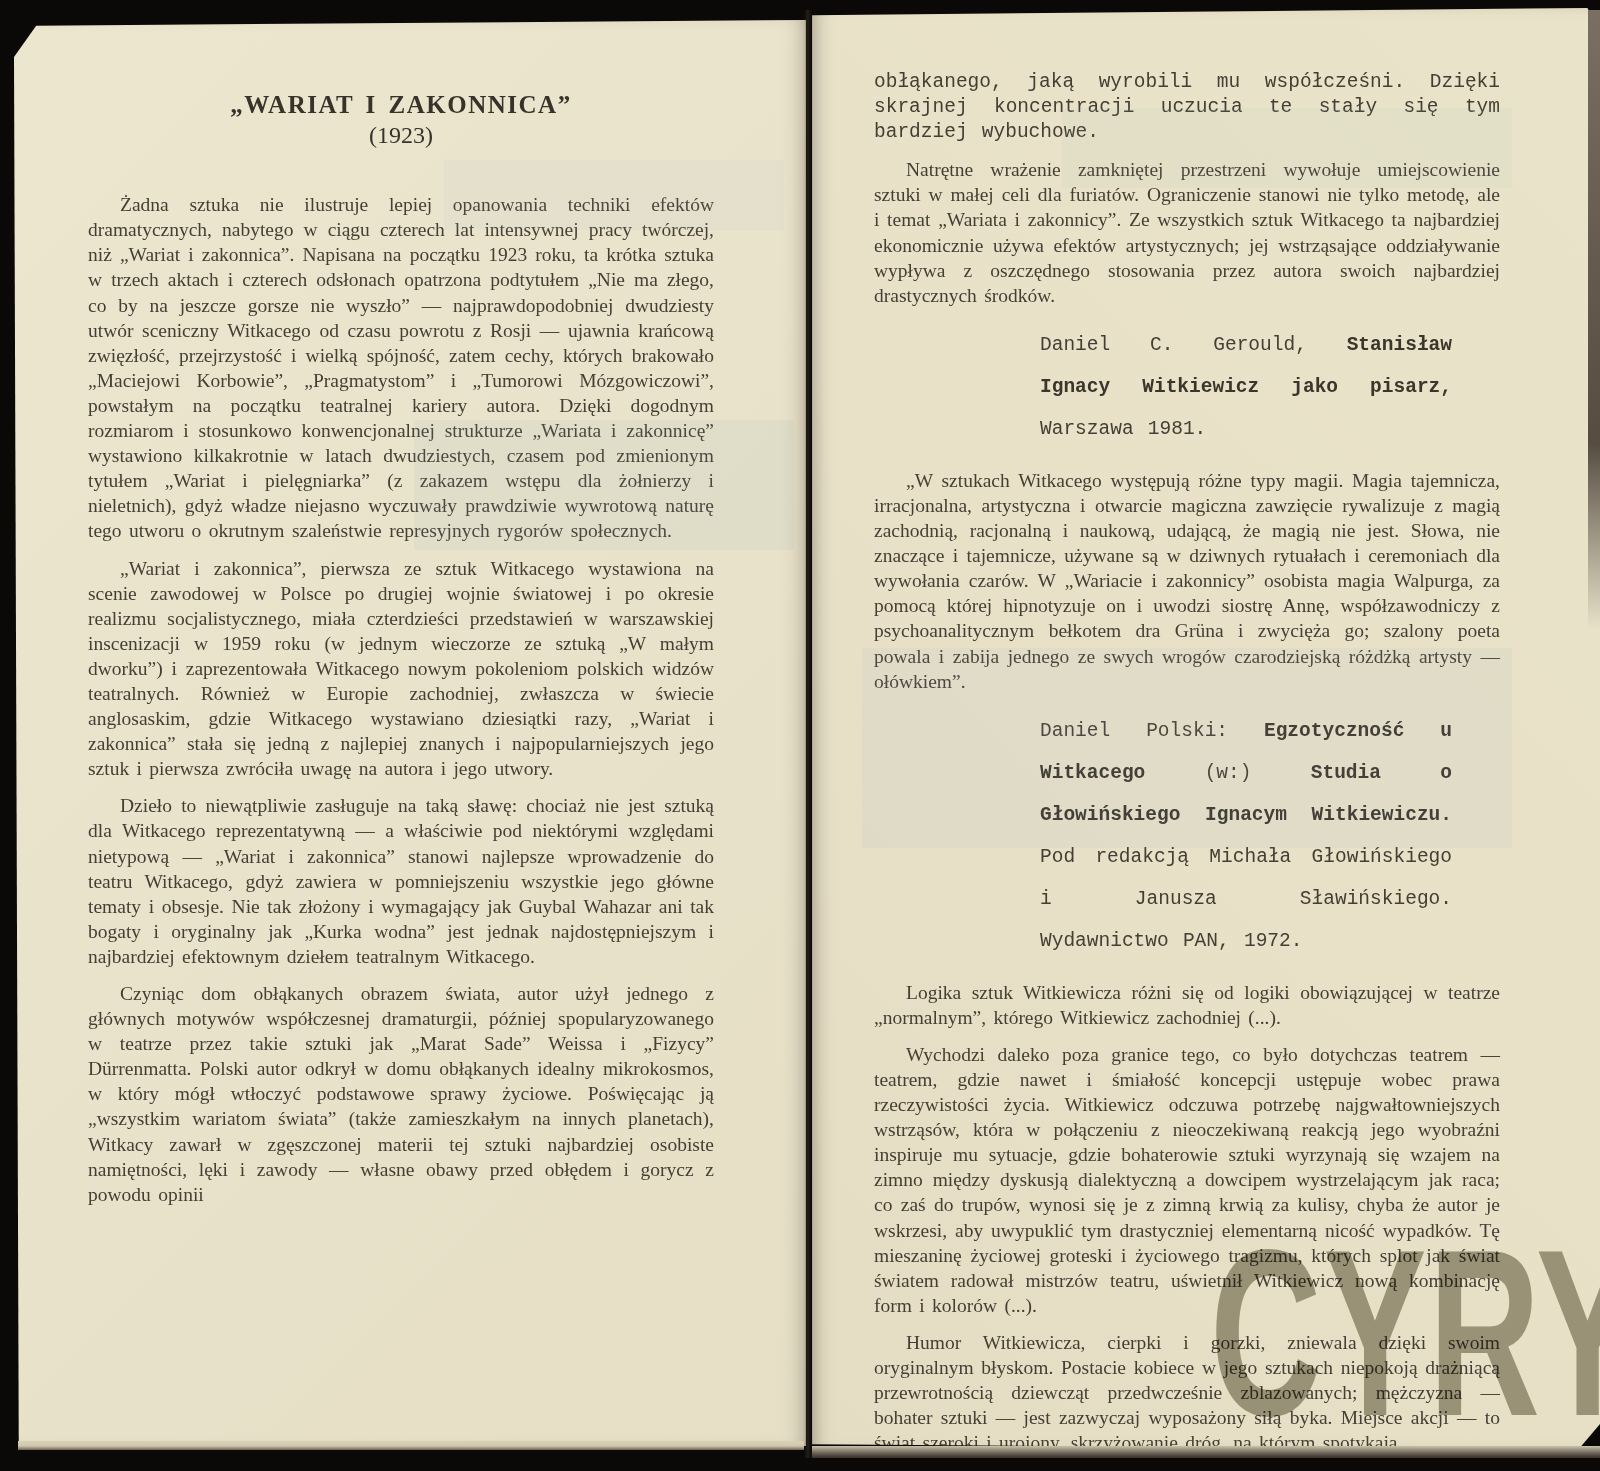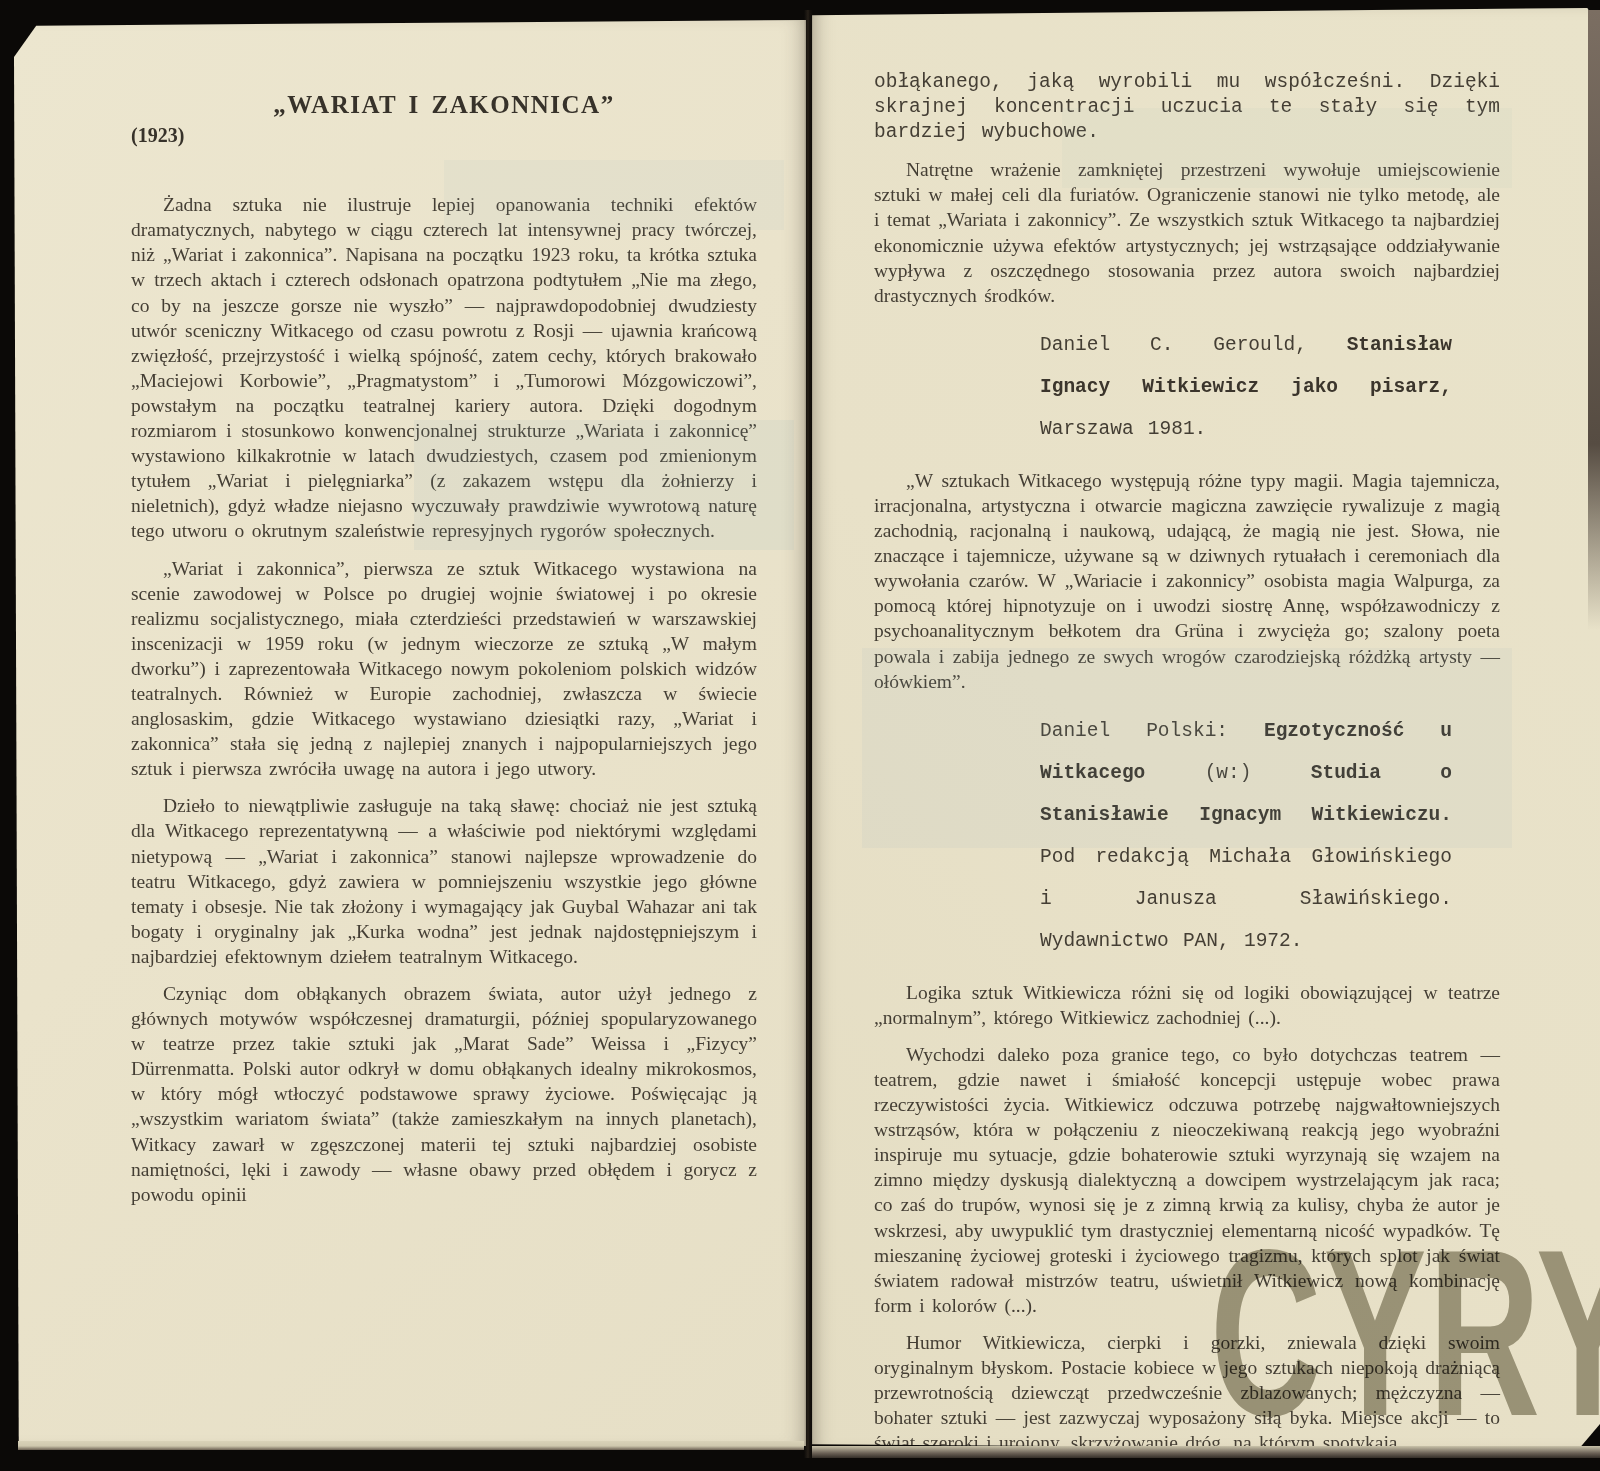--- a/index.html
+++ b/index.html
@@ -31,28 +31,28 @@
   
   .col{
     position:relative;
     width:626px;
     font-size:19.5px;
     line-height:25.1px;
     text-align:justify;
     word-spacing:2.5px;
     color:#443e34;
   }
-  .col-left{margin:72px 0 0 117px;}
+  .col-left{margin:72px 0 0 74px;}
   .col-right{margin:62px 0 0 62px;}
   .doc-title{
     text-align:center;font-weight:bold;font-size:25px;letter-spacing:1.5px;
     color:#37322a;margin:0 0 6px 0;word-spacing:4px;
   }
   .doc-subtitle{
-    font-weight:bold;font-size:20px;color:#37322a;
+    text-align:center;font-weight:normal;font-size:24px;color:#37322a;
     margin:0 0 44px 0;
   }
   p.para{margin:0 0 12px 0;text-indent:32px;}
   p.para.no-indent{text-indent:0;font-family:Liberation Mono, monospace;}
   p.para:last-child{margin-bottom:0;}
   .citation{
     margin:16px 0 18px 166px;
     width:412px;
     line-height:42px;
     text-align:justify;
@@ -117,21 +117,21 @@
     <div class="tint" style="left:400px;top:400px;width:380px;height:130px;background:rgba(140,175,185,.10);"></div>
     <div class="tint" style="left:430px;top:140px;width:340px;height:70px;background:rgba(150,180,185,.08);"></div>
   </div>
 
   <div class="page page-right">
     <div class="col col-right">
       <p class="para no-indent">obłąkanego, jaką wyrobili mu współcześni. Dzięki skrajnej koncentracji uczucia te stały się tym bardziej wybuchowe.</p>
       <p class="para">Natrętne wrażenie zamkniętej przestrzeni wywołuje umiejscowienie sztuki w małej celi dla furiatów. Ograniczenie stanowi nie tylko metodę, ale i temat „Wariata i zakonnicy”. Ze wszystkich sztuk Witkacego ta najbardziej ekonomicznie używa efektów artystycznych; jej wstrząsające oddziaływanie wypływa z oszczędnego stosowania przez autora swoich najbardziej drastycznych środków.</p>
       <div class="citation"><span>Daniel C. Gerould, </span><b>Stanisław Ignacy Witkiewicz jako pisarz,</b><span> Warszawa 1981.</span></div>
       <p class="para">„W sztukach Witkacego występują różne typy magii. Magia tajemnicza, irracjonalna, artystyczna i otwarcie magiczna zawzięcie rywalizuje z magią zachodnią, racjonalną i naukową, udającą, że magią nie jest. Słowa, nie znaczące i tajemnicze, używane są w dziwnych rytuałach i ceremoniach dla wywołania czarów. W „Wariacie i zakonnicy” osobista magia Walpurga, za pomocą której hipnotyzuje on i uwodzi siostrę Annę, współzawodniczy z psychoanalitycznym bełkotem dra Grüna i zwycięża go; szalony poeta powala i zabija jednego ze swych wrogów czarodziejską różdżką artysty — ołówkiem”.</p>
-      <div class="citation"><span>Daniel Polski: </span><b>Egzotyczność u Witkacego</b><span> (w:) </span><b>Studia o Stanisławie Ignacym Witkiewiczu.</b><span> Pod redakcją Michała Głowińskiego i Janusza Sławińskiego. Wydawnictwo PAN, 1972.</span></div>
+      <div class="citation"><span>Daniel Polski: </span><b>Egzotyczność u Witkacego</b><span> (w:) </span><b>Studia o Głowińskiego Ignacym Witkiewiczu.</b><span> Pod redakcją Michała Głowińskiego i Janusza Sławińskiego. Wydawnictwo PAN, 1972.</span></div>
       <p class="para">Logika sztuk Witkiewicza różni się od logiki obowiązującej w teatrze „normalnym”, którego Witkiewicz zachodniej (...).</p>
       <p class="para">Wychodzi daleko poza granice tego, co było dotychczas teatrem — teatrem, gdzie nawet i śmiałość koncepcji ustępuje wobec prawa rzeczywistości życia. Witkiewicz odczuwa potrzebę najgwałtowniejszych wstrząsów, która w połączeniu z nieoczekiwaną reakcją jego wyobraźni inspiruje mu sytuacje, gdzie bohaterowie sztuki wyrzynają się wzajem na zimno między dyskusją dialektyczną a dowcipem wystrzelającym jak raca; co zaś do trupów, wynosi się je z zimną krwią za kulisy, chyba że autor je wskrzesi, aby uwypuklić tym drastyczniej elementarną nicość wypadków. Tę mieszaninę życiowej groteski i życiowego tragizmu, których splot jak świat światem radował mistrzów teatru, uświetnił Witkiewicz nową kombinację form i kolorów (...).</p>
       <p class="para">Humor Witkiewicza, cierpki i gorzki, zniewala dzięki swoim oryginalnym błyskom. Postacie kobiece w jego sztukach niepokoją drażniącą przewrotnością dziewcząt przedwcześnie zblazowanych; mężczyzna — bohater sztuki — jest zazwyczaj wyposażony siłą byka. Miejsce akcji — to świat szeroki i urojony, skrzyżowanie dróg, na którym spotykają</p>
     </div>
     <div class="tint" style="left:50px;top:640px;width:650px;height:200px;background:rgba(145,175,185,.09);"></div>
     <div class="tint" style="left:250px;top:100px;width:450px;height:80px;background:rgba(150,180,185,.07);"></div>
     <div class="watermark">CYRYL</div>
   </div>
 
   <div class="gutter"></div>

